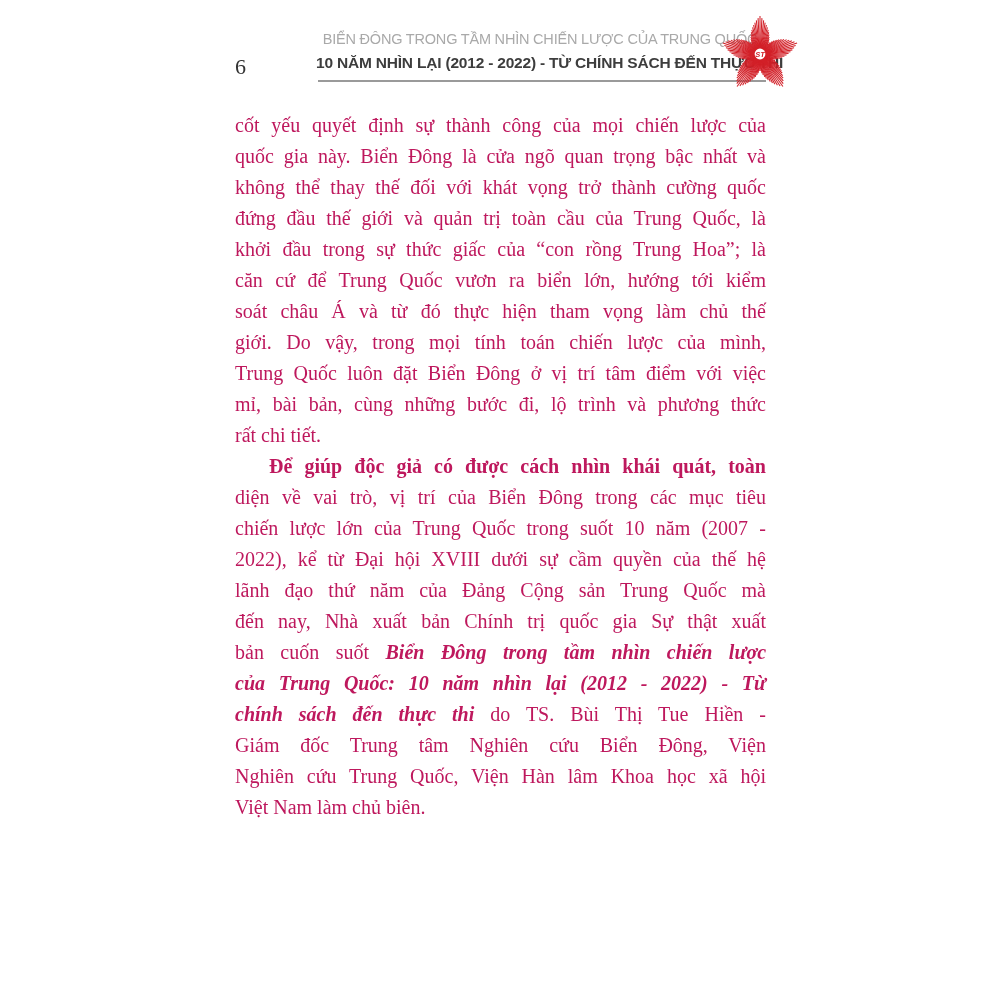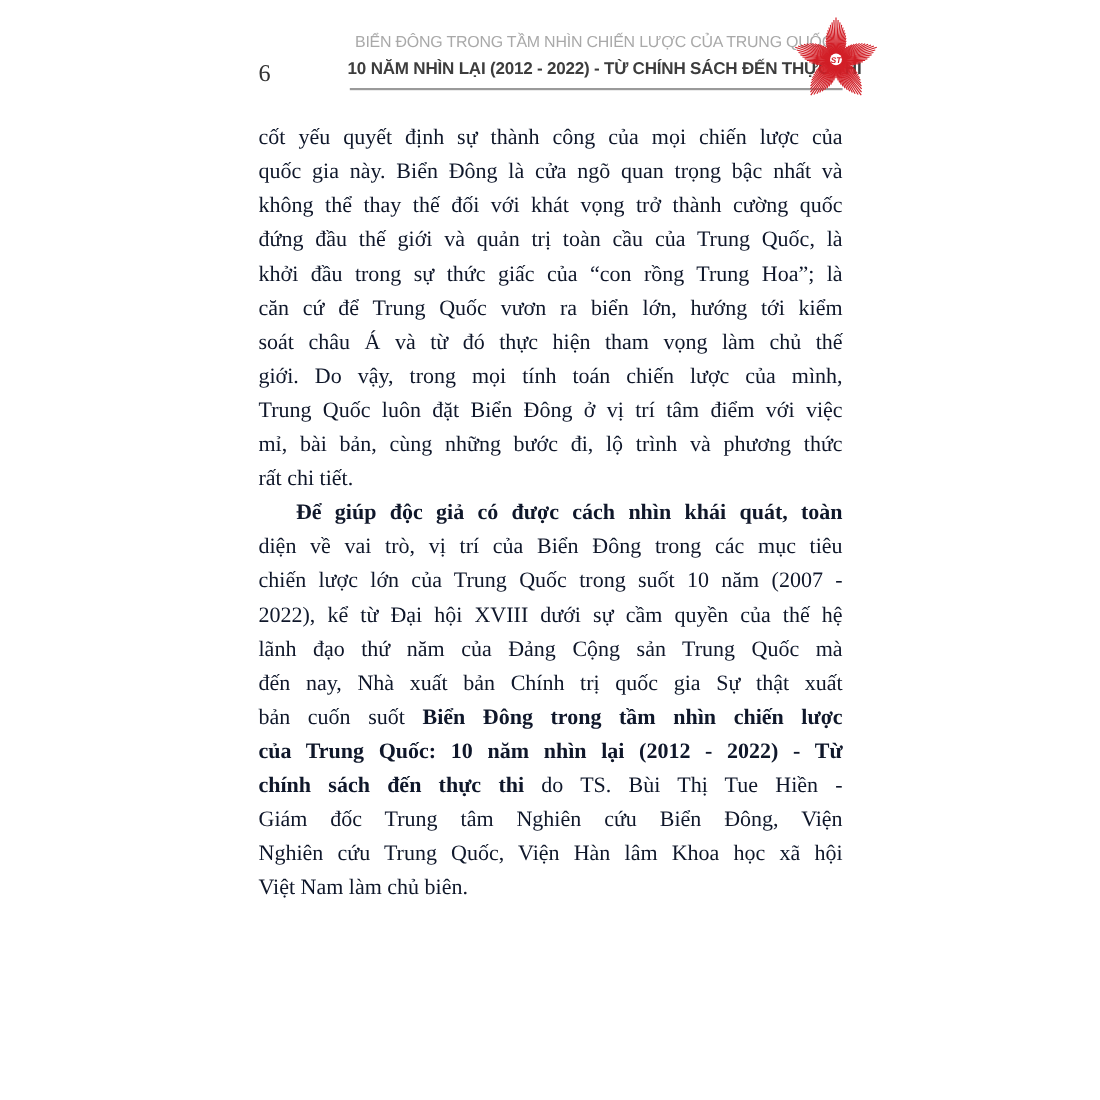--- a/index.html
+++ b/index.html
@@ -51,35 +51,35 @@
     position: absolute;
     left: 718px; top: 8px;
     width: 84px; height: 92px;
   }
   .bodytext {
     position: absolute;
     left: 235px; top: 110px;
     width: 531px;
     font-family: "Liberation Serif", serif;
     font-size: 20px;
-    color: #0f172a;
+    color: #be185d;
     line-height: 31px;
   }
   .line {
     height: 31px;
     white-space: nowrap;
   }
   .line.just {
     white-space: normal;
     text-align: justify;
     -moz-text-align-last: justify;
     text-align-last: justify;
   }
   .line.indent { text-indent: 34px; font-weight: bold; }
-  .bi { font-weight: 700; }
+  .bi { font-weight: 700; font-style: italic; }
 </style>
 </head>
 <body>
 
 <div class="page">
 
   <div class="pagenum">6</div>
 
   <div class="header">
     <div class="h1">BIỂN ĐÔNG TRONG TẦM NHÌN CHIẾN LƯỢC CỦA TRUNG QUỐC</div>

